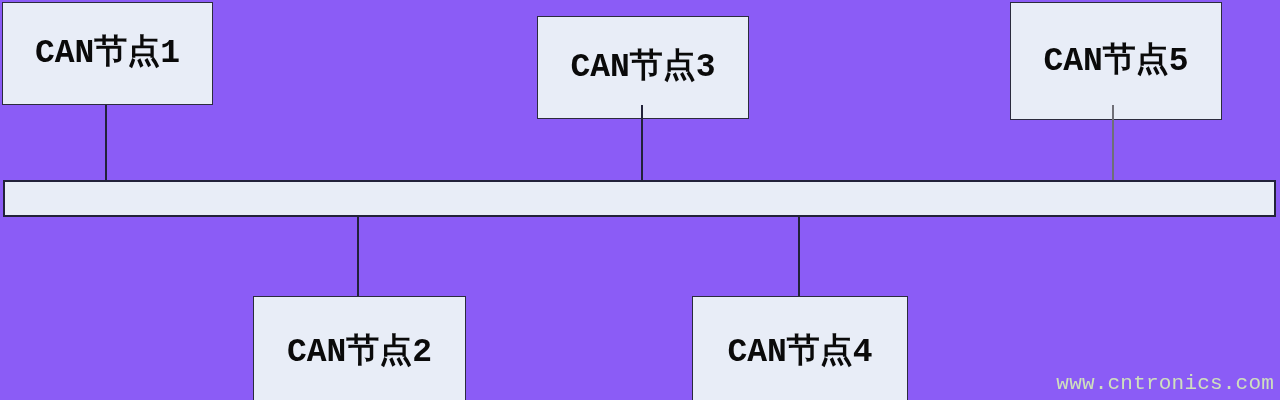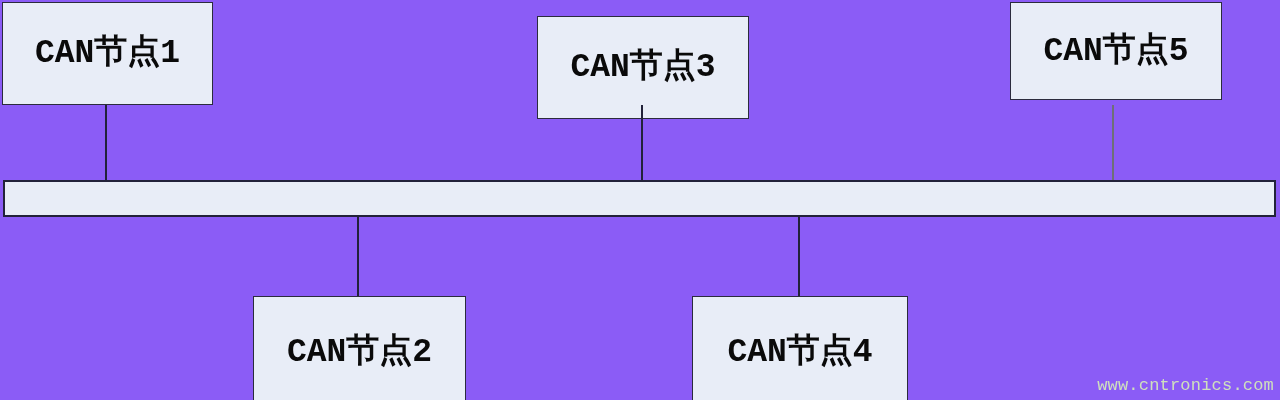--- a/index.html
+++ b/index.html
@@ -32,21 +32,21 @@
     font-weight: bold;
     color: #0a0a0a;
     letter-spacing: 0px;
     white-space: nowrap;
     line-height: 1;
   }
 
   
   #node1 { left: 2px;    top: 2px;  width: 211px; height: 103px; }
   #node3 { left: 537px;  top: 16px;  width: 212px; height: 103px; }
-  #node5 { left: 1010px; top: 2px;  width: 212px; height: 98px; }
+  #node5 { left: 1010px; top: 2px;  width: 212px; height: 118px; }
 
   
   #node2 { left: 253px;  top: 296px; width: 213px; height: 112px; }
   #node4 { left: 692px;  top: 296px; width: 216px; height: 112px; }
 
   
   #bus {
     position: absolute;
     box-sizing: border-box;
     left: 3px;
@@ -69,21 +69,21 @@
   #conn3 { left: 641px;  top: 105px; height: 76px; }
   #conn5 { left: 1112px; top: 105px; height: 76px; }
   #conn2 { left: 357px;  top: 216px; height: 81px; }
   #conn4 { left: 798px;  top: 216px; height: 81px; }
 
   
   #watermark {
     position: absolute;
     right: 6px;
     bottom: 5px;
-    font-size: 17px;
+    font-size: 21px;
     color: #cfe0bd;
     letter-spacing: 0.2px;
     white-space: nowrap;
   }
 </style>
 </head>
 <body>
 
 <div id="canvas">
 

